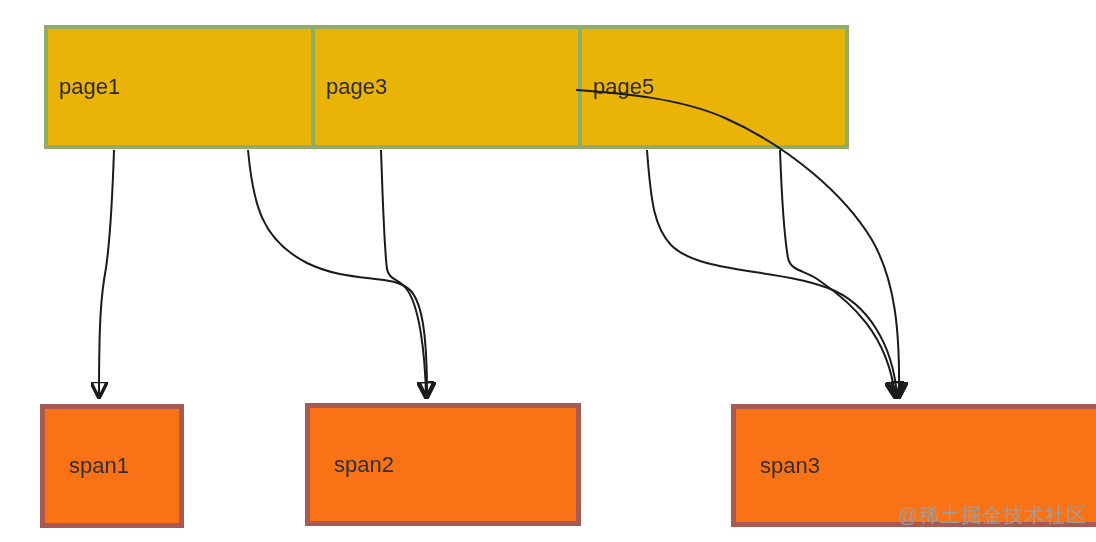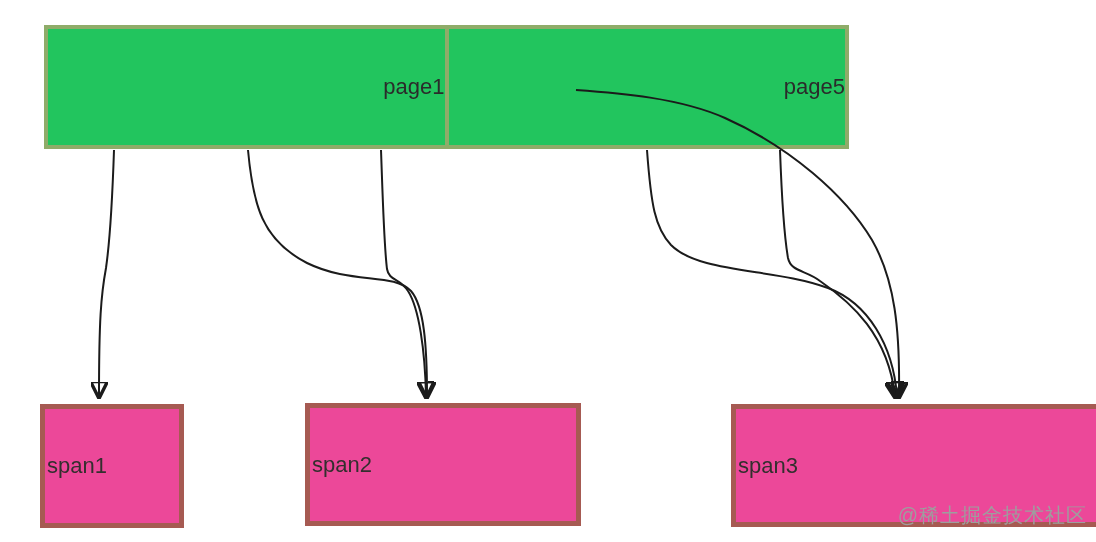--- a/index.html
+++ b/index.html
@@ -17,43 +17,42 @@
     left: 44px; top: 25px;
     width: 805px; height: 124px;
     box-sizing: border-box;
     background: #8fac69;
     border: 4px solid #8fac69;
     display: flex;
     gap: 4px;
   }
   .page-cell {
     flex: 1 1 0;
-    background: #22c55e;
+    background: #eab308;
     display: flex;
     align-items: center;
     box-sizing: border-box;
     padding-left: 11px;
     overflow: hidden;
-    justify-content: flex-end;
   }
   .page-cell .label {
     font-size: 22px;
     color: #2b2b2b;
     line-height: 1;
     white-space: nowrap;
   }
   
   .span-box {
     position: absolute;
     box-sizing: border-box;
-    background: #ec4899;
+    background: #f97316;
     border: 5px solid #a65a52;
     display: flex;
     align-items: center;
-    padding-left: 2px;
+    padding-left: 24px;
   }
   .span-box .label {
     font-size: 22px;
     color: #332f2e;
     line-height: 1;
     white-space: nowrap;
   }
   #span1 { left: 40px;  top: 404px; width: 144px; height: 124px; }
   #span2 { left: 305px; top: 403px; width: 276px; height: 123px; }
   #span3 { left: 711px; top: 404px; width: 376px; height: 123px; margin-left: 20px; }
@@ -85,20 +84,23 @@
 </head>
 <body>
 
 <div class="stage">
 
   <div class="page-row">
     <div class="page-cell">
       <span class="label">page1</span>
     </div>
     <div class="page-cell">
+      <span class="label">page3</span>
+    </div>
+    <div class="page-cell">
       <span class="label">page5</span>
     </div>
   </div>
 
   <svg class="edges" viewBox="0 0 1096 542" aria-hidden="true">
     <defs>
       <marker id="arrow" viewBox="0 0 10 10" refX="8.5" refY="5" markerWidth="8.5" markerHeight="8.5" orient="auto-start-reverse">
         <path d="M 0 0 L 10 5 L 0 10 z" fill="#1b1b1b" stroke="none"></path>
       </marker>
     </defs>

